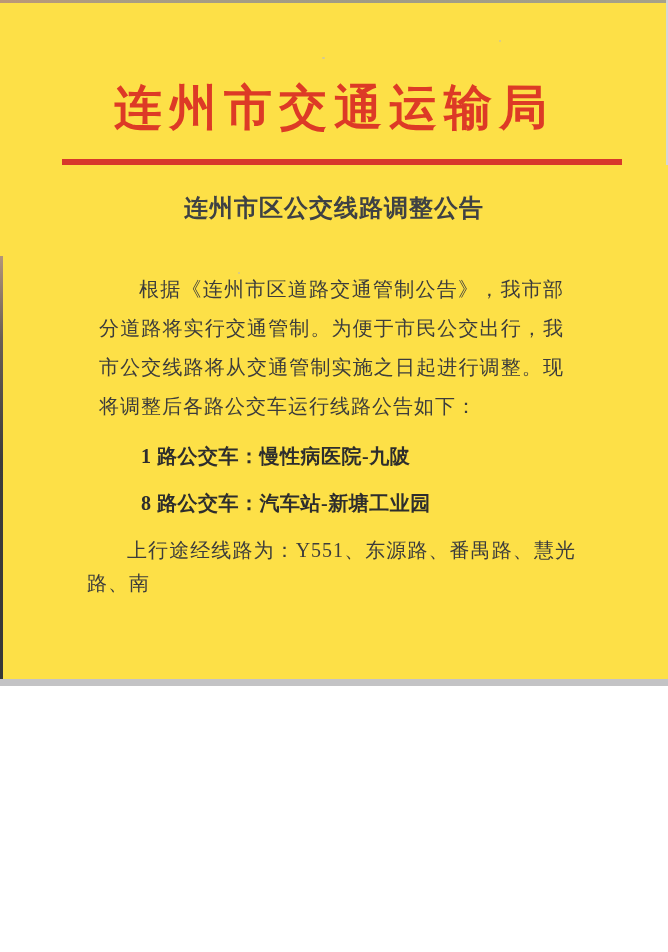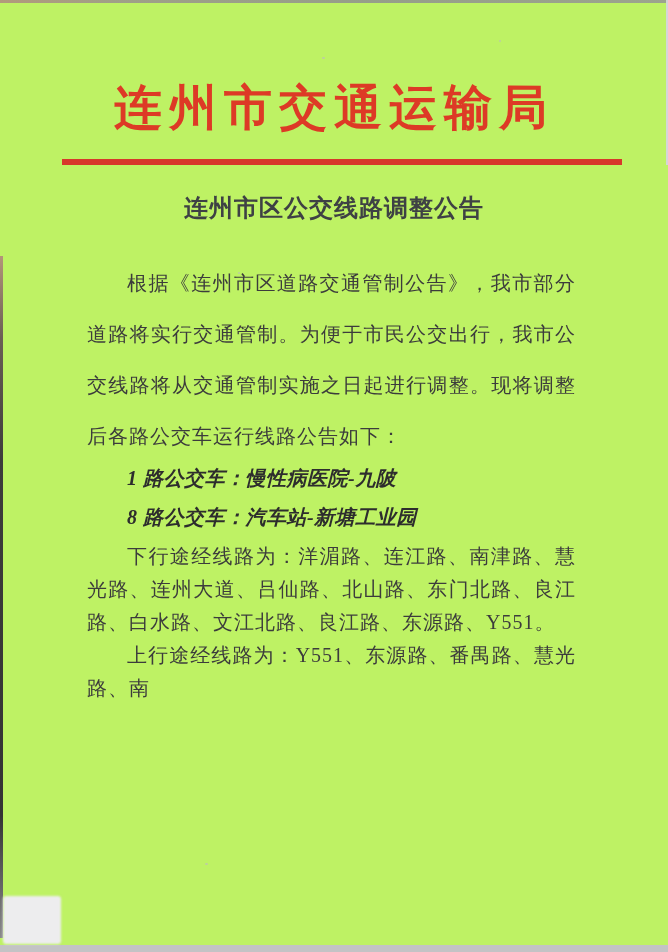--- a/index.html
+++ b/index.html
@@ -6,22 +6,22 @@
     margin: 0;
     padding: 0;
     width: 668px;
     height: 952px;
     background: #ffffff;
     font-family: "Liberation Serif", "DejaVu Serif", serif;
   }
   .page {
     position: relative;
     width: 668px;
-    height: 952px;
-    background: #bef264;
+    height: 686px;
+    background: #fde047;
     overflow: hidden;
   }
   
   .edge-top {
     position: absolute; top: 0; left: 0; width: 668px; height: 3px;
     background: linear-gradient(90deg, #b08a7f 0%, #9a918e 18%, #8f8f90 55%, #969695 100%);
     opacity: .85;
   }
   .edge-left {
     position: absolute; left: 0; top: 256px; width: 3px; height: 682px;
@@ -62,27 +62,27 @@
     font-family: Liberation Serif, serif;
     font-size: 24px; font-weight: bold; letter-spacing: 1px;
     color: #3e4144; white-space: nowrap;
   }
   
   .content {
     position: absolute; left: 87px; top: 258px; width: 489px;
     font-size: 20px; color: #3c3c3c; text-align: justify;
   }
   .intro {
-    margin: 0; line-height: 51px; text-indent: 2em; letter-spacing: 1px;
+    margin: 12px; line-height: 39px; text-indent: 2em; letter-spacing: 1px;
   }
   .route { margin-top: 6px; }
   .route:first-of-type { margin-top: 0; }
   .route-heading {
-    margin: 0; line-height: 33px; text-indent: 2em;
-    font-weight: bold; color: #2d2d2d; letter-spacing: .5px; font-style: italic;
+    margin: 14px; line-height: 33px; text-indent: 2em;
+    font-weight: bold; color: #2d2d2d; letter-spacing: .5px;
   }
   .route-para {
     margin: 0; line-height: 33px; text-indent: 2em; letter-spacing: 1px;
   }
 </style>
 </head>
 <body>
 
 <div class="page">
 
@@ -108,18 +108,17 @@
     <section class="route">
       <p class="route-heading">1 路公交车：慢性病医院-九陂</p>
     </section>
 
 
     <section class="route">
       <p class="route-heading">8 路公交车：汽车站-新塘工业园</p>
     </section>
 
     <section class="route">
-      <p class="route-para">下行途经线路为：洋湄路、连江路、南津路、慧光路、连州大道、吕仙路、北山路、东门北路、良江路、白水路、文江北路、良江路、东源路、Y551。</p>
       <p class="route-para">上行途经线路为：Y551、东源路、番禺路、慧光路、南</p>
     </section>
 
   </div>
 </div>
 
 </body></html>

